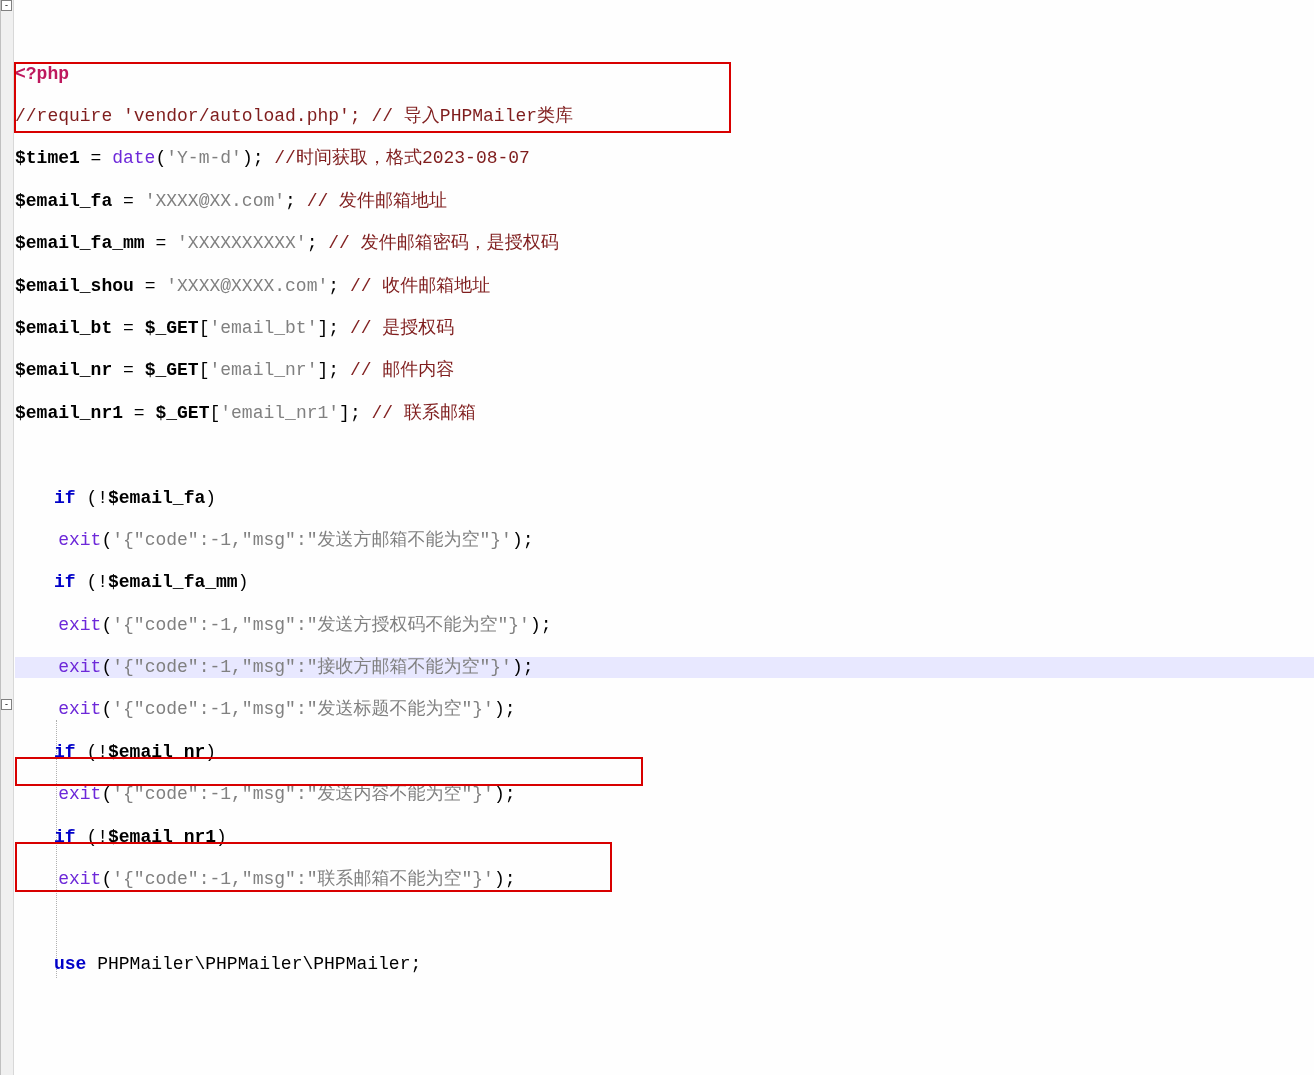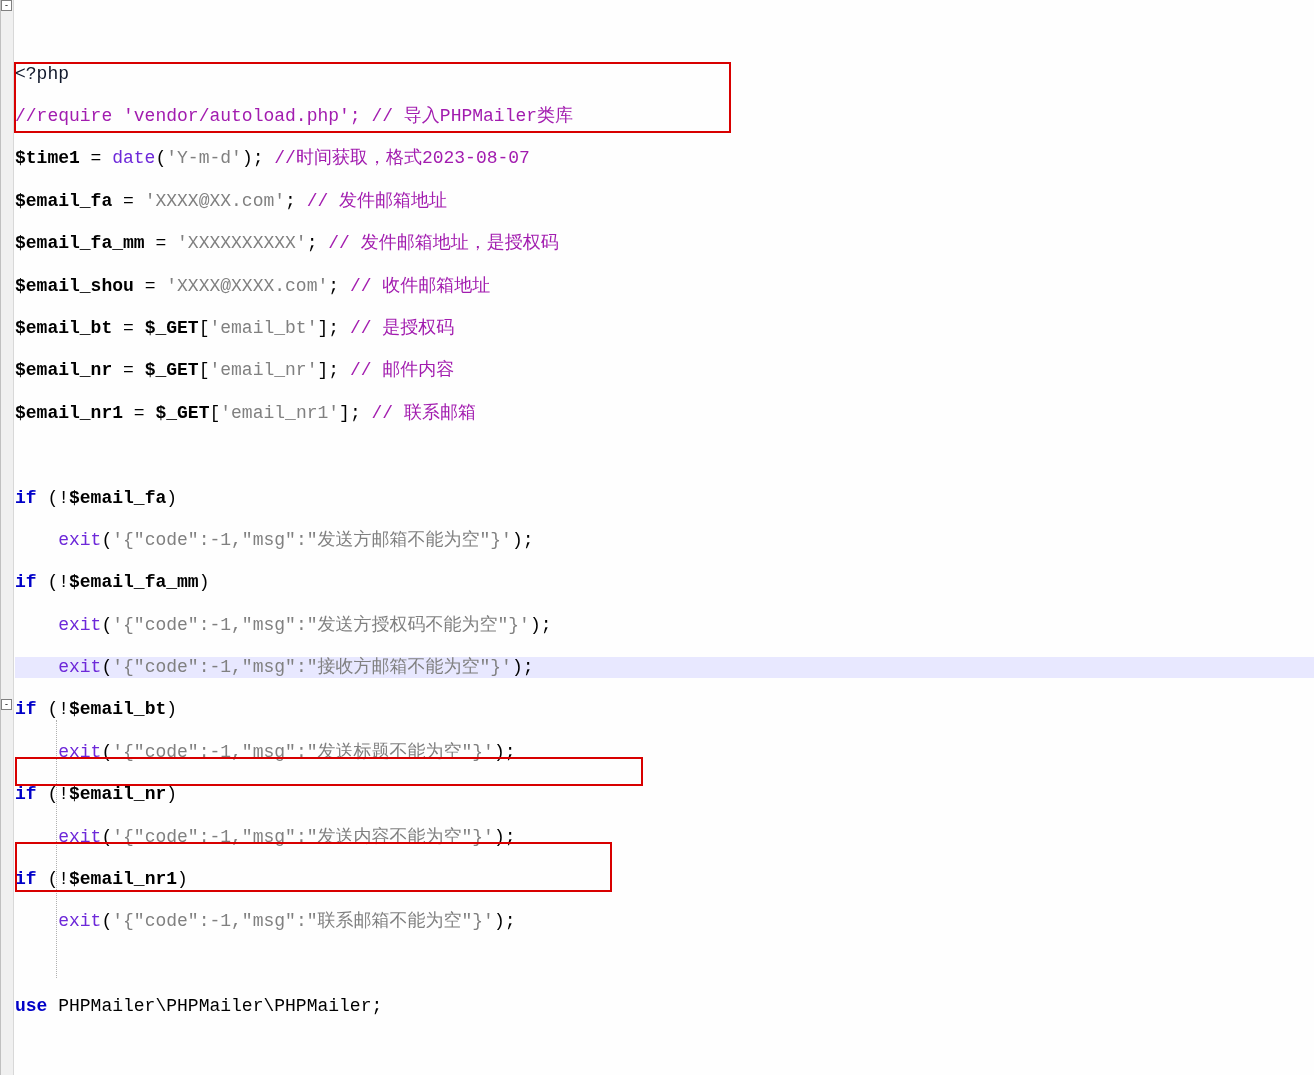--- a/index.html
+++ b/index.html
@@ -47,25 +47,25 @@
     font-family: "Courier New", Consolas, monospace;
     font-size: 18px;
     line-height: 21.2px;
     white-space: pre;
     color: #000000;
   }
   .line {
     display: block;
     height: 21.2px;
   }
-  .kw   { color: #0000c8; font-weight: bold; }
+  .kw   { color: #0000c8; font-weight: bold; padding-left: 39px; }
   .str  { color: #808080; margin-top: 48px; }
   .var  { color: #000000; font-weight: bold; }
-  .cmt  { color: #a21caf; }
-  .php-open { color: #0f172a; }
+  .cmt  { color: #7f1d1d; }
+  .php-open { color: #be185d; font-weight: bold; }
   .fname { color: #6d28d9; font-weight: normal; }
   .hl {
     position: absolute;
     left: 14px;
     right: 0;
     height: 21.2px;
     background: #e8e8ff;
     z-index: 0;
   }
   .code-content { position: relative; z-index: 1; }
@@ -93,32 +93,31 @@
 
   <div class="hl" style="top:657px;"></div>
   <div class="tree-line" style="top:720px; height:258px;"></div>
 
   <div class="code">
     <div class="code-content">
 <span class="line"><span class="php-open">&lt;?php</span></span>
 <span class="line"><span class="cmt">//require 'vendor/autoload.php'; // 导入PHPMailer类库</span></span>
 <span class="line"><span class="var">$time1</span><span> = </span><span class="fname">date</span><span>(</span><span class="str">'Y-m-d'</span><span>); </span><span class="cmt">//时间获取，格式2023-08-07</span></span>
 <span class="line"><span class="var">$email_fa</span><span> = </span><span class="str">'XXXX@XX.com'</span><span>; </span><span class="cmt">// 发件邮箱地址</span></span>
-<span class="line"><span class="var">$email_fa_mm</span><span> = </span><span class="str">'XXXXXXXXXX'</span><span>; </span><span class="cmt">// 发件邮箱地址，是授权码</span></span>
+<span class="line"><span class="var">$email_fa_mm</span><span> = </span><span class="str">'XXXXXXXXXX'</span><span>; </span><span class="cmt">// 发件邮箱密码，是授权码</span></span>
 <span class="line"><span class="var">$email_shou</span><span> = </span><span class="str">'XXXX@XXXX.com'</span><span>; </span><span class="cmt">// 收件邮箱地址</span></span>
 <span class="line"><span class="var">$email_bt</span><span> = </span><span class="var">$_GET</span><span>[</span><span class="str">'email_bt'</span><span>]; </span><span class="cmt">// 是授权码</span></span>
 <span class="line"><span class="var">$email_nr</span><span> = </span><span class="var">$_GET</span><span>[</span><span class="str">'email_nr'</span><span>]; </span><span class="cmt">// 邮件内容</span></span>
 <span class="line"><span class="var">$email_nr1</span><span> = </span><span class="var">$_GET</span><span>[</span><span class="str">'email_nr1'</span><span>]; </span><span class="cmt">// 联系邮箱</span></span>
 <span class="line"><span></span></span>
 <span class="line"><span class="kw">if</span><span> (!</span><span class="var">$email_fa</span><span>)</span></span>
 <span class="line"><span>    </span><span class="fname">exit</span><span>(</span><span class="str">'{"code":-1,"msg":"发送方邮箱不能为空"}'</span><span>);</span></span>
 <span class="line"><span class="kw">if</span><span> (!</span><span class="var">$email_fa_mm</span><span>)</span></span>
 <span class="line"><span>    </span><span class="fname">exit</span><span>(</span><span class="str">'{"code":-1,"msg":"发送方授权码不能为空"}'</span><span>);</span></span>
 <span class="line"><span>    </span><span class="fname">exit</span><span>(</span><span class="str">'{"code":-1,"msg":"接收方邮箱不能为空"}'</span><span>);</span></span>
-<span class="line"><span class="kw">if</span><span> (!</span><span class="var">$email_bt</span><span>)</span></span>
 <span class="line"><span>    </span><span class="fname">exit</span><span>(</span><span class="str">'{"code":-1,"msg":"发送标题不能为空"}'</span><span>);</span></span>
 <span class="line"><span class="kw">if</span><span> (!</span><span class="var">$email_nr</span><span>)</span></span>
 <span class="line"><span>    </span><span class="fname">exit</span><span>(</span><span class="str">'{"code":-1,"msg":"发送内容不能为空"}'</span><span>);</span></span>
 <span class="line"><span class="kw">if</span><span> (!</span><span class="var">$email_nr1</span><span>)</span></span>
 <span class="line"><span>    </span><span class="fname">exit</span><span>(</span><span class="str">'{"code":-1,"msg":"联系邮箱不能为空"}'</span><span>);</span></span>
 <span class="line"><span></span></span>
 <span class="line"><span class="kw">use</span><span> PHPMailer\PHPMailer\PHPMailer;</span></span>
 
 
 

